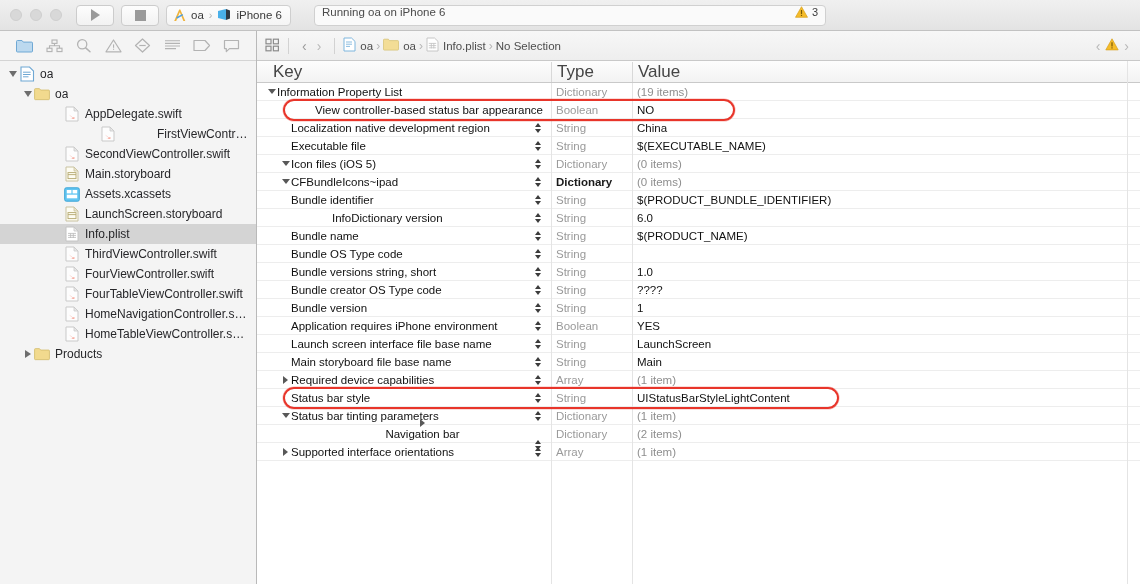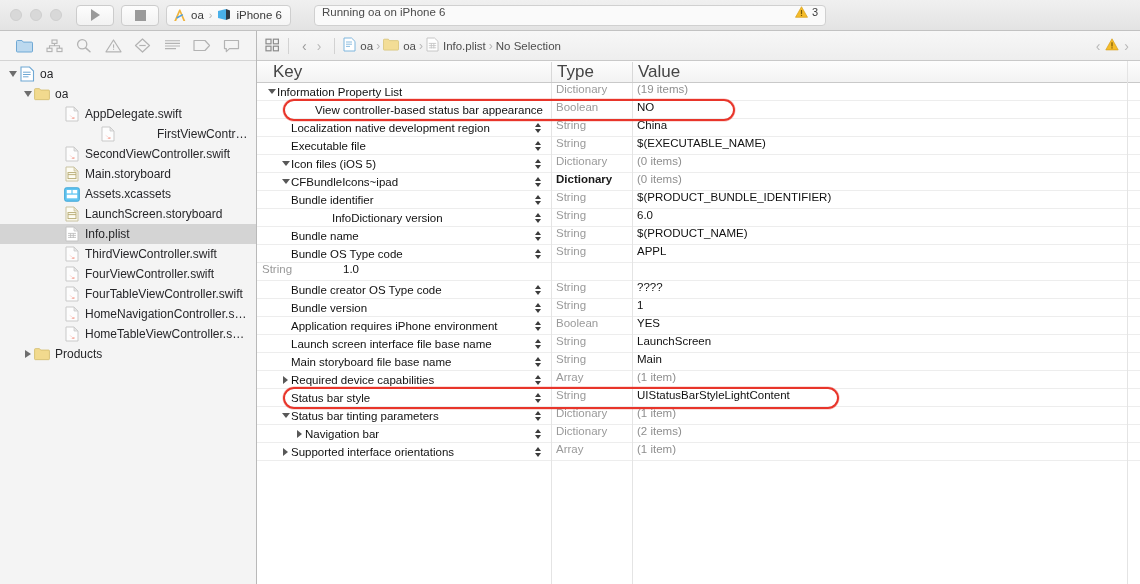--- a/index.html
+++ b/index.html
@@ -127,21 +127,21 @@
     height: 22px; display: flex; align-items: center;
     border-bottom: 1px solid #c9c9c9;
     background: linear-gradient(to bottom,#fdfdfd,#f3f3f3);
     font-size: 17px; color: #454545;
   }
   .ph .c-key  { width: 294px; padding-left: 16px; }
   .ph .c-type { width: 81px; padding-left: 5px; border-left: 1px solid #d8d8d8; }
   .ph .c-val  { flex: 1; padding-left: 5px; border-left: 1px solid #d8d8d8; }
 
   .prow {
-    height: 18px; display: flex; 
+    height: 18px; display: flex; align-items: center;
     border-bottom: 1px solid #ededed;
     font-size: 11.5px;
   }
   .cell-key {
     width: 294px; display: flex; align-items: center;
     color: #111; white-space: nowrap; overflow: hidden;
     position: relative;
   }
   .cell-key .kcaret { width: 11px; flex: 0 0 11px; display: flex; align-items: center; justify-content: center; }
   .cell-key .kcaret .caret-d { border-top-color: #585858; border-left-width: 4px; border-right-width: 4px; border-top-width: 5px; }
@@ -638,23 +638,30 @@
             <div class="prow">
               <div class="cell-key" style="padding-left: 23px;">
                 <span class="kcaret"></span>
                 <span>Bundle OS Type code</span>
                 <span class="stepper">
                   <span class="st-up"></span>
                   <span class="st-dn"></span>
                 </span>
               </div>
               <div class="cell-type">String</div>
-              <div class="cell-val">APPL</div>
-            </div>
-            <div class="prow">
+            </div>
+            <div class="prow">
+              <div class="cell-key" style="padding-left: 23px;">
+                <span class="kcaret"></span>
+                <span>Bundle versions string, short</span>
+                <span class="stepper">
+                  <span class="st-up"></span>
+                  <span class="st-dn"></span>
+                </span>
+              </div>
               <div class="cell-type">String</div>
               <div class="cell-val">1.0</div>
             </div>
             <div class="prow">
               <div class="cell-key" style="padding-left: 23px;">
                 <span class="kcaret"></span>
                 <span>Bundle creator OS Type code</span>
                 <span class="stepper">
                   <span class="st-up"></span>
                   <span class="st-dn"></span>
@@ -745,21 +752,21 @@
                 <span>Status bar tinting parameters</span>
                 <span class="stepper">
                   <span class="st-up"></span>
                   <span class="st-dn"></span>
                 </span>
               </div>
               <div class="cell-type">Dictionary</div>
               <div class="cell-val dim">(1 item)</div>
             </div>
             <div class="prow">
-              <div class="cell-key" style="padding-left: 37px;">
+              <div class="cell-key" style="padding-left: 37px; flex-direction: column;">
                 <span class="kcaret">
                   <span class="caret-r"></span>
                 </span>
                 <span>Navigation bar</span>
                 <span class="stepper">
                   <span class="st-up"></span>
                   <span class="st-dn"></span>
                 </span>
               </div>
               <div class="cell-type">Dictionary</div>

